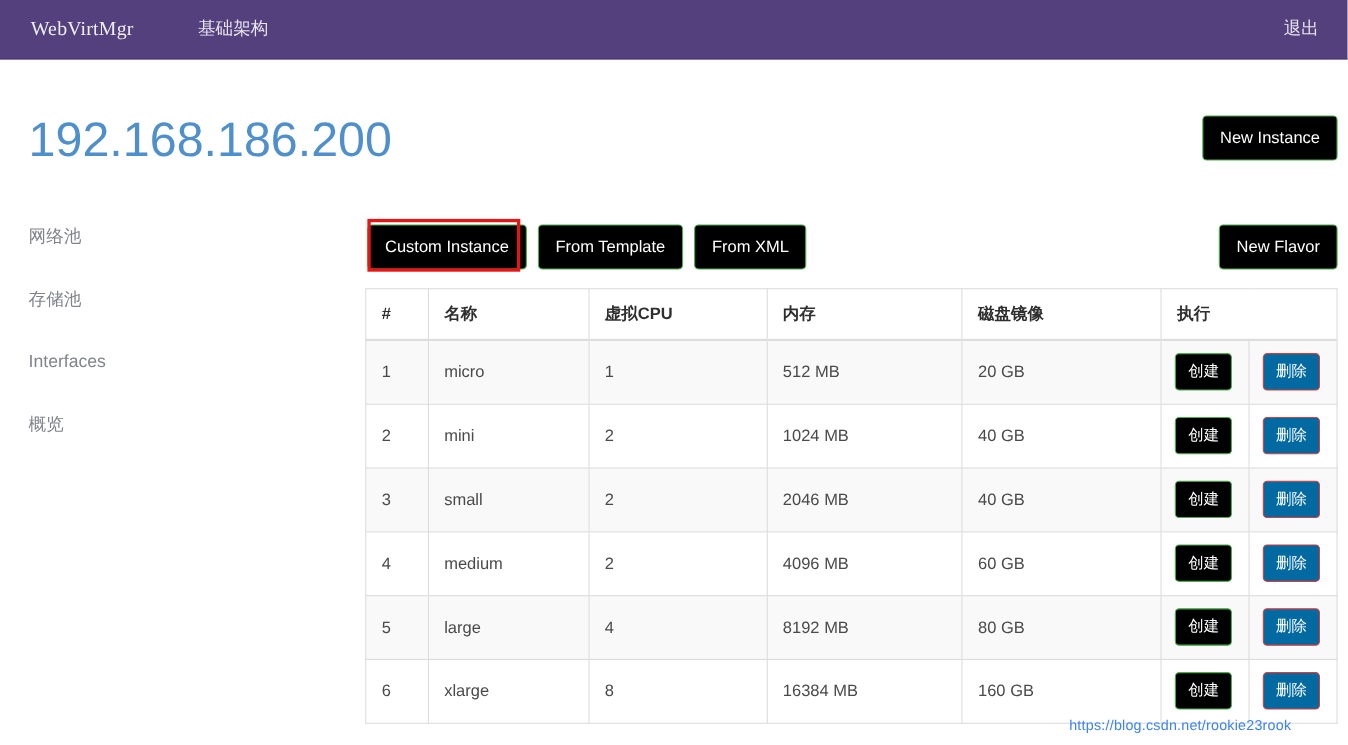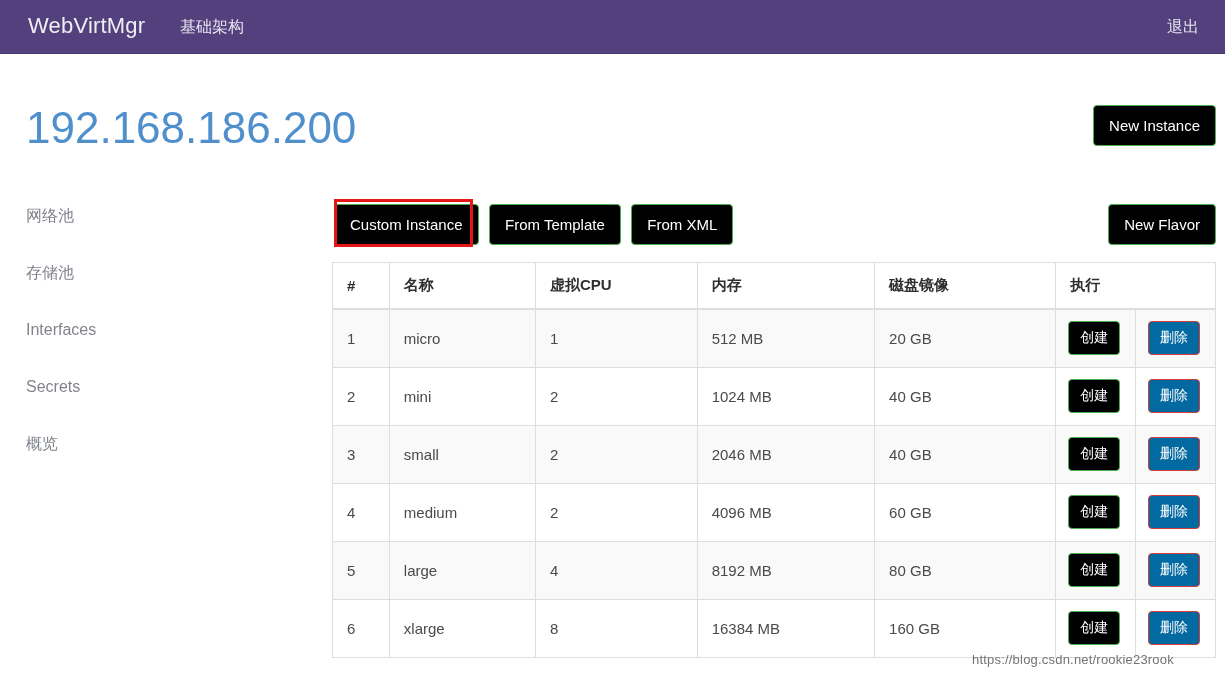--- a/index.html
+++ b/index.html
@@ -18,26 +18,27 @@
     position: absolute;
     left: 0; top: 0;
     width: 1225px;
     height: 54px;
     background: #53407c;
     border-bottom: 1px solid #473470;
   }
   .brand {
     position: absolute;
     left: 28px; top: 10px;
-    font-size: 22px;
+    font-size: 18px;
     color: #f0eef5;
     letter-spacing: 0.2px;
     line-height: 32px;
     text-decoration: none;
     white-space: nowrap;
+    font-family: Liberation Serif, serif;
   }
   .nav-link {
     position: absolute;
     top: 15px;
     font-size: 16px;
     color: #e8e4f0;
     line-height: 24px;
     text-decoration: none;
     white-space: nowrap;
   }
@@ -168,21 +169,21 @@
   .col-mem   { width: 184px; }
   .col-disk  { width: 189px; }
   .col-act   { width: 80px; }
   .act-cell { padding: 10px 12px !important; }
 
   
   .watermark {
     position: absolute;
     left: 972px; top: 652px;
     font-size: 13px;
-    color: #737373;
+    color: #3b82f6;
     white-space: nowrap;
     letter-spacing: 0.2px;
     z-index: 5;
     pointer-events: none;
   }
 </style>
 </head>
 <body>
 
 <div class="navbar">
@@ -192,21 +193,20 @@
 </div>
 
 <h1 class="page-title">192.168.186.200</h1>
 
 <a class="btn btn-success btn-lg new-instance-btn" href="#">New Instance</a>
 
 <div class="sidebar">
   <a class="sidebar-item" href="#">网络池</a>
   <a class="sidebar-item" href="#">存储池</a>
   <a class="sidebar-item" href="#">Interfaces</a>
-  <a class="sidebar-item" href="#">Secrets</a>
   <a class="sidebar-item" href="#">概览</a>
 </div>
 
 <div class="action-bar">
   <a class="btn btn-success btn-lg" href="#">Custom Instance</a>
   <a class="btn btn-success btn-lg" href="#">From Template</a>
   <a class="btn btn-success btn-lg" href="#">From XML</a>
 </div>
 <div class="annot-box"></div>
 

